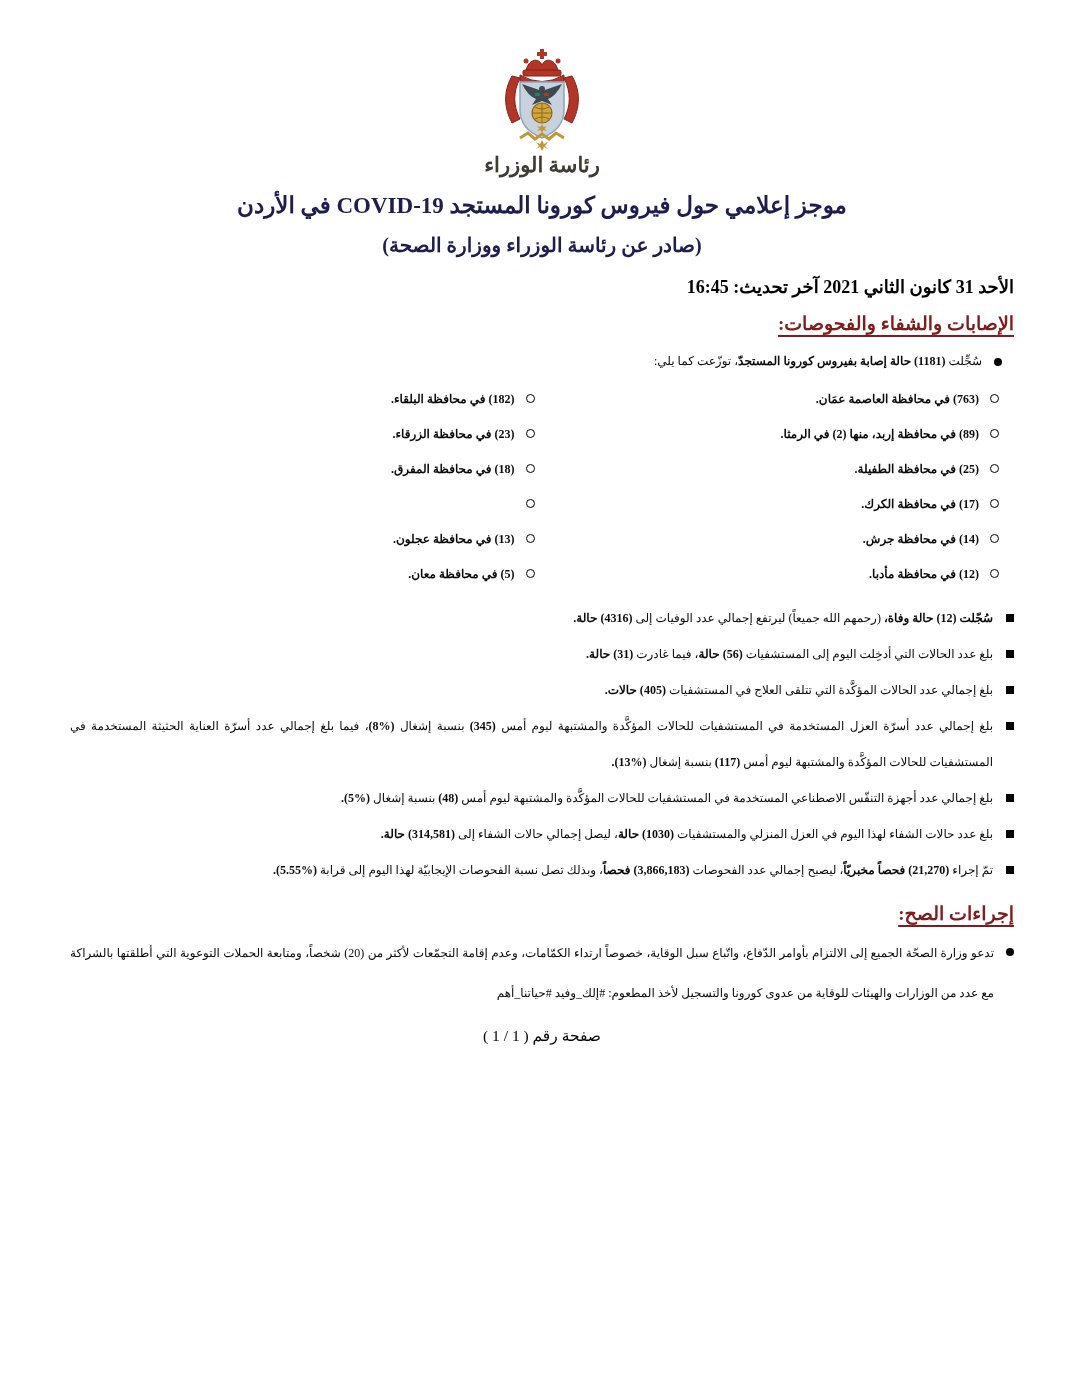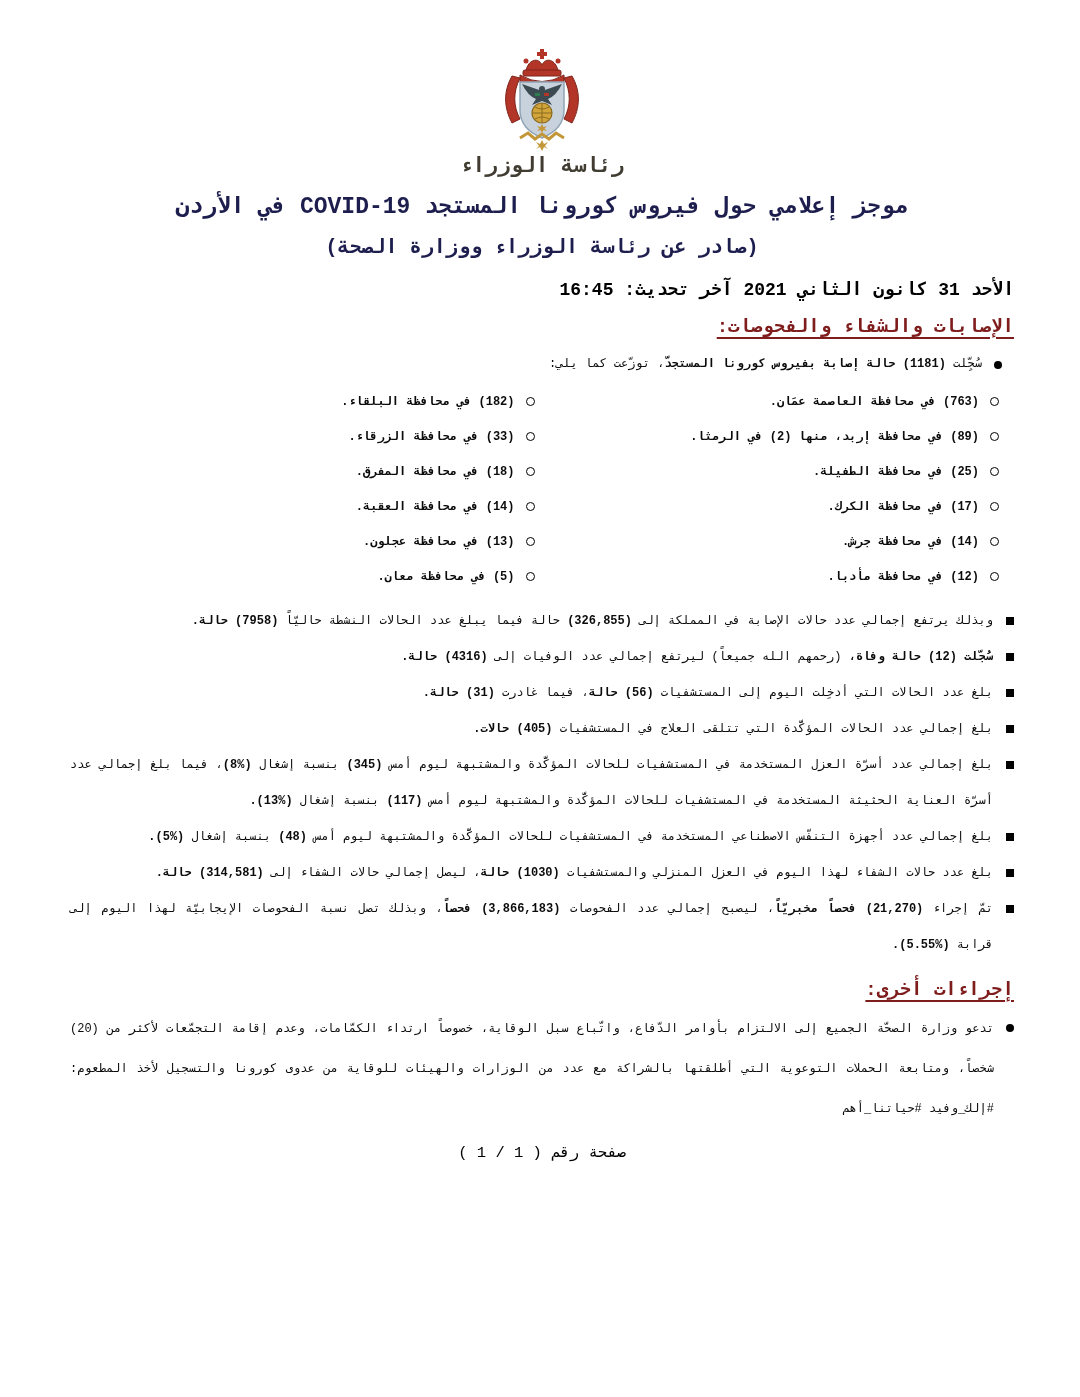--- a/index.html
+++ b/index.html
@@ -1,20 +1,20 @@
 <!DOCTYPE html>
 <html lang="ar" style="--heading_ink: #1d1e4e; --text_ink: #0b0b0b; --crest_red: #b23527; --crest_gold: #c39738; --crest_silver: #c7d2dd; --crest_dark: #3c4a52;"><head>
 <meta charset="utf-8">
 <style>
   * { box-sizing: border-box; }
   html, body { margin:0; padding:0; background:#ffffff; }
   .page {
     width:1080px; height:1283px; margin:0 auto; background:#ffffff;
     direction:rtl; overflow:hidden;
-    font-family:Liberation Mono, monospace; color:var(--text_ink, #0b0b0b);
+    font-family:Liberation Serif, serif; color:var(--text_ink, #0b0b0b);
     padding:48px 66px 0 70px;
   }
   .crest { text-align:center; }
   .crest svg { display:inline-block; vertical-align:top; }
   .calligraphy { font-size:21px; font-weight:bold; color:#413c32; margin-top:1px; letter-spacing:1px; }
 
   .title { margin:14px 0 0; text-align:center; font-size:23px; font-weight:bold; color:var(--heading_ink, #1d1e4e); }
   .subtitle { margin-top:14px; text-align:center; font-size:20px; font-weight:bold; color:var(--heading_ink, #1d1e4e); }
   .dateline { margin-top:19px; text-align:right; font-size:18px; font-weight:bold; color:#000; }
 
@@ -99,61 +99,56 @@
     <div class="li">
         <span class="mk circle"></span>
         <div class="tx">(182) في محافظة البلقاء.</div>
       </div>
     <div class="li">
         <span class="mk circle"></span>
         <div class="tx">(89) في محافظة إربد، منها (2) في الرمثا.</div>
       </div>
     <div class="li">
         <span class="mk circle"></span>
-        <div class="tx">(33) في محافظة الزرقاء.</div>
+        <div class="tx">(23) في محافظة الزرقاء.</div>
       </div>
     <div class="li">
         <span class="mk circle"></span>
         <div class="tx">(25) في محافظة الطفيلة.</div>
       </div>
     <div class="li">
         <span class="mk circle"></span>
         <div class="tx">(18) في محافظة المفرق.</div>
       </div>
     <div class="li">
         <span class="mk circle"></span>
         <div class="tx">(17) في محافظة الكرك.</div>
       </div>
     <div class="li">
         <span class="mk circle"></span>
-        <div class="tx">(14) في محافظة العقبة.</div>
       </div>
     <div class="li">
         <span class="mk circle"></span>
         <div class="tx">(14) في محافظة جرش.</div>
       </div>
     <div class="li">
         <span class="mk circle"></span>
         <div class="tx">(13) في محافظة عجلون.</div>
       </div>
     <div class="li">
         <span class="mk circle"></span>
         <div class="tx">(12) في محافظة مأدبا.</div>
       </div>
     <div class="li">
         <span class="mk circle"></span>
         <div class="tx">(5) في محافظة معان.</div>
       </div>
   </div>
 
   <div class="plist">
-    <div class="li">
-        <span class="mk square"></span>
-        <div class="tx"><span>وبذلك يرتفع إجمالي عدد حالات الإصابة في المملكة إلى </span><b>(326,855)</b><span> حالة فيما يبلغ عدد الحالات النشطة حاليّاً </span><b>(7958) حالة.</b></div>
-      </div>
     <div class="li">
         <span class="mk square"></span>
         <div class="tx"><b>سُجّلت (12) حالة وفاة،</b><span> (رحمهم الله جميعاً) ليرتفع إجمالي عدد الوفيات إلى </span><b>(4316) حالة.</b></div>
       </div>
     <div class="li">
         <span class="mk square"></span>
         <div class="tx"><span>بلغ عدد الحالات التي أدخِلت اليوم إلى المستشفيات </span><b>(56) حالة</b><span>، فيما غادرت </span><b>(31) حالة.</b></div>
       </div>
     <div class="li">
         <span class="mk square"></span>
@@ -171,21 +166,21 @@
         <span class="mk square"></span>
         <div class="tx"><span>بلغ عدد حالات الشفاء لهذا اليوم في العزل المنزلي والمستشفيات </span><b>(1030) حالة</b><span>، ليصل إجمالي حالات الشفاء إلى </span><b>(314,581) حالة.</b></div>
       </div>
     <div class="li">
         <span class="mk square"></span>
         <div class="tx"><span>تمّ إجراء </span><b>(21,270) فحصاً مخبريّاً</b><span>، ليصبح إجمالي عدد الفحوصات </span><b>(3,866,183) فحصاً</b><span>، وبذلك تصل نسبة الفحوصات الإيجابيّة لهذا اليوم إلى قرابة </span><b>(%5.55).</b></div>
       </div>
   </div>
 
   <div class="heading">
-    <span class="hd">إجراءات أخرى:</span>
+    <span class="hd">إجراءات الصح:</span>
   </div>
 
   <div class="li advice">
     <span class="mk dot"></span>
     <div class="tx"><span>تدعو وزارة الصحّة الجميع إلى الالتزام بأوامر الدّفاع، واتّباع سبل الوقاية، خصوصاً ارتداء الكمّامات، وعدم إقامة التجمّعات لأكثر من (20) شخصاً، ومتابعة الحملات التوعوية التي أطلقتها بالشراكة مع عدد من الوزارات والهيئات للوقاية من عدوى كورونا والتسجيل لأخذ المطعوم: #إلك_وفيد #حياتنا_أهم</span></div>
   </div>
 
   <div class="footer">صفحة رقم ( 1 / 1 )</div>
 
 </div>

